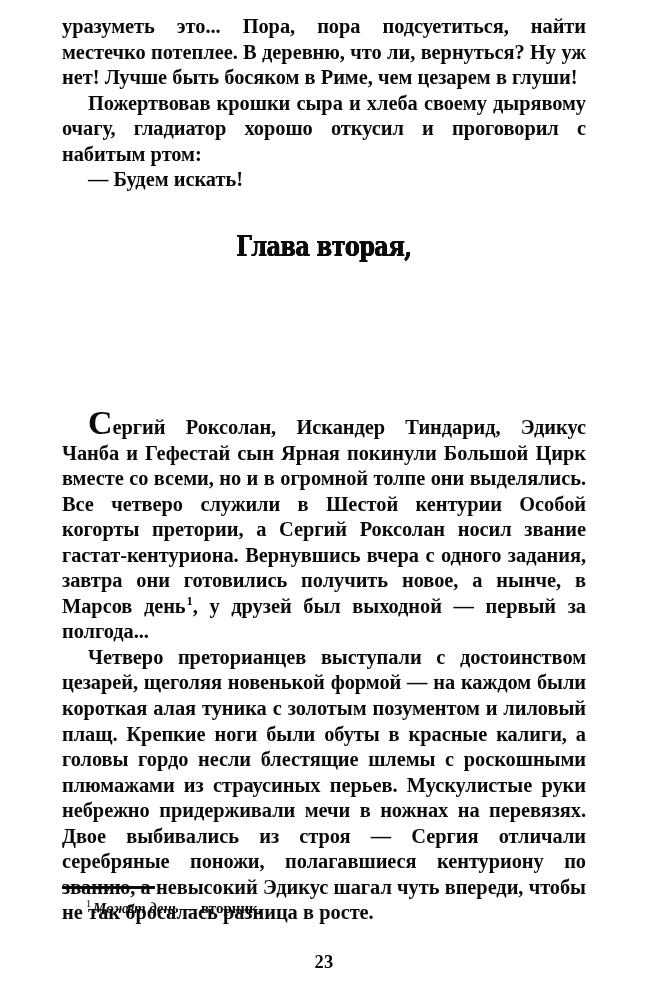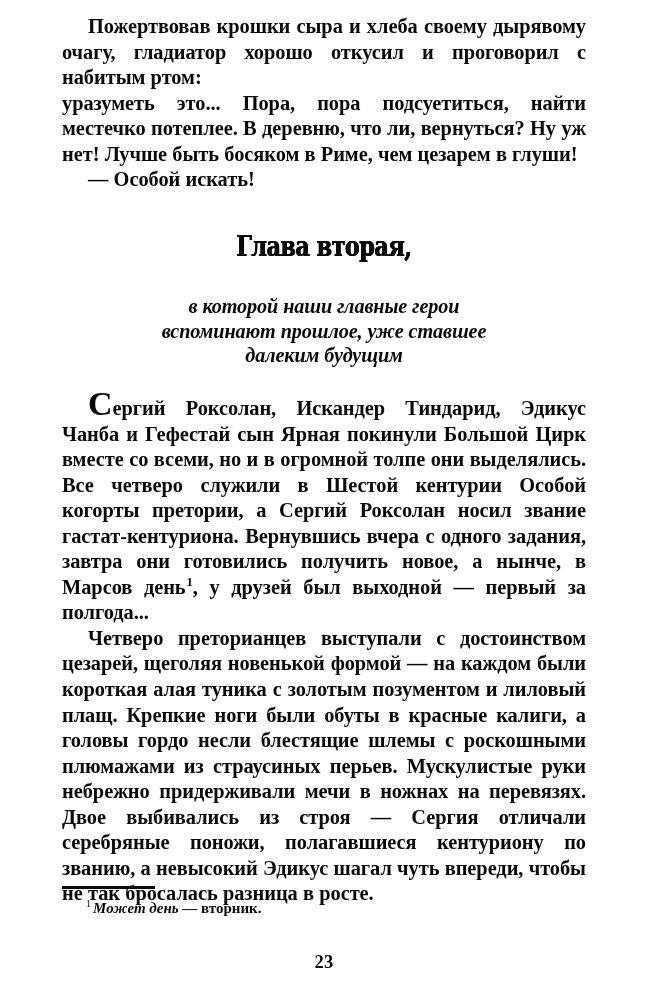--- a/index.html
+++ b/index.html
@@ -137,38 +137,31 @@
     font-weight: bold;
     letter-spacing: 0.3px;
   }
 </style>
 </head>
 <body>
 
 <div class="page">
 
   <div class="body-block" style="top:14px;">
+    <p class="para no-indent">уразуметь это... Пора, пора подсуетиться, найти местечко потеплее. В деревню, что ли, вернуться? Ну уж нет! Лучше быть босяком в Риме, чем цезарем в глуши!</p>
     <p class="para">Пожертвовав крошки сыра и хлеба своему дырявому очагу, гладиатор хорошо откусил и проговорил с набитым ртом:</p>
-    <p class="para no-indent">уразуметь это... Пора, пора подсуетиться, найти местечко потеплее. В деревню, что ли, вернуться? Ну уж нет! Лучше быть босяком в Риме, чем цезарем в глуши!</p>
-    <p class="para">— Особой искать!</p>
+    <p class="para">— Будем искать!</p>
   </div>
 
   <div class="chapter-head" style="top:232px;">
     <span class="chapter-title">Глава вторая,</span>
   </div>
 
-  <div class="chapter-head" style="top:294px;">
-    <p class="chapter-subtitle">
-      <span class="sub-line">в которой наши главные герои</span>
-      <span class="sub-line">вспоминают прошлое, уже ставшее</span>
-      <span class="sub-line">далеким будущим</span>
-    </p>
-  </div>
 
-  <div class="body-block" style="top:392px;">
+  <div class="body-block" style="top:411px;">
 
     <p class="para"><span class="dropcap">С</span><span>ергий Роксолан, Искандер Тиндарид, Эдикус Чанба и Гефестай сын Ярная покинули Большой Цирк вместе со всеми, но и в огромной толпе они выделялись. Все четверо служили в Шестой кентурии Особой когорты претории, а Сергий Роксолан носил звание гастат-кентуриона. Вернувшись вчера с одного задания, завтра они готовились получить новое, а нынче, в Марсов день</span><span class="fn-ref">1</span><span>, у друзей был выходной — первый за полгода...</span></p>
 
     <p class="para">Четверо преторианцев выступали с достоинством цезарей, щеголяя новенькой формой — на каждом были короткая алая туника с золотым позументом и лиловый плащ. Крепкие ноги были обуты в красные калиги, а головы гордо несли блестящие шлемы с роскошными плюмажами из страусиных перьев. Мускулистые руки небрежно придерживали мечи в ножнах на перевязях. Двое выбивались из строя — Сергия отличали серебряные поножи, полагавшиеся кентуриону по званию, а невысокий Эдикус шагал чуть впереди, чтобы не так бросалась разница в росте.</p>
 
   </div>
 
   <div class="footnote-zone" style="top:886px;">
     <hr class="footnote-rule">
     <p class="footnote-text" style="margin-top:10px;"><span class="fn-num">1</span><span class="footnote-term">Может день</span><span> — вторник.</span></p>

